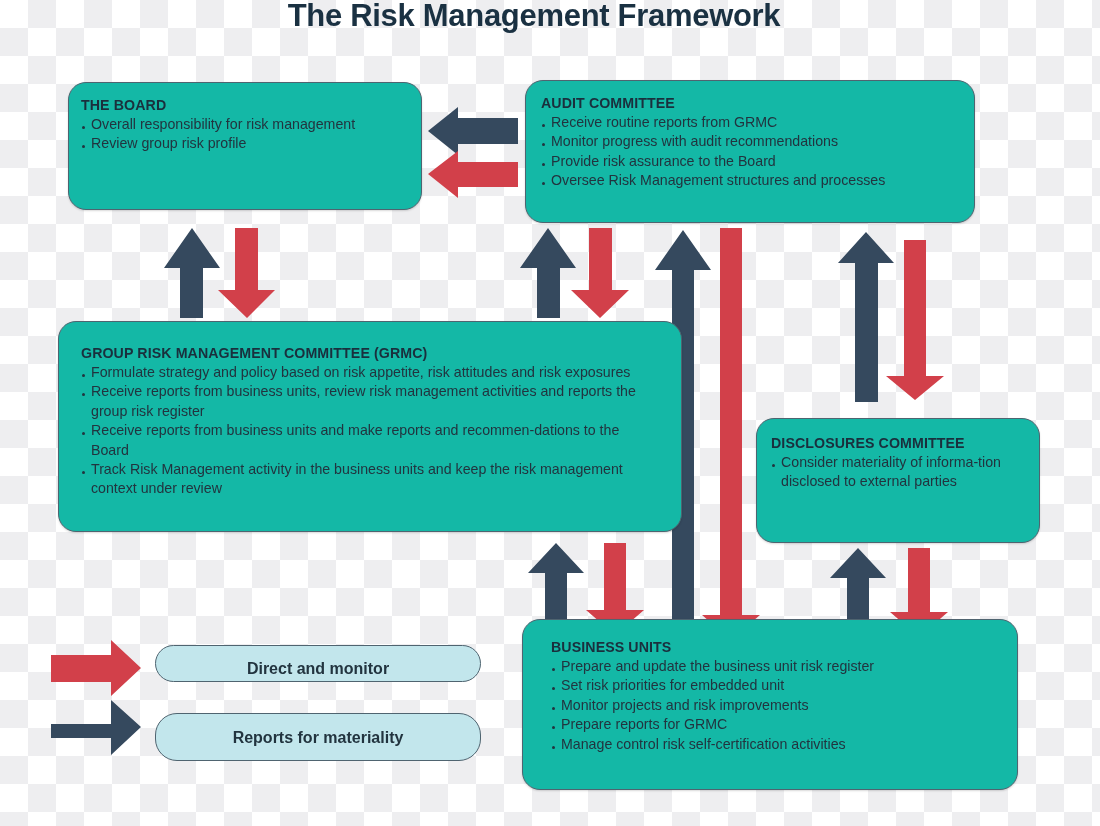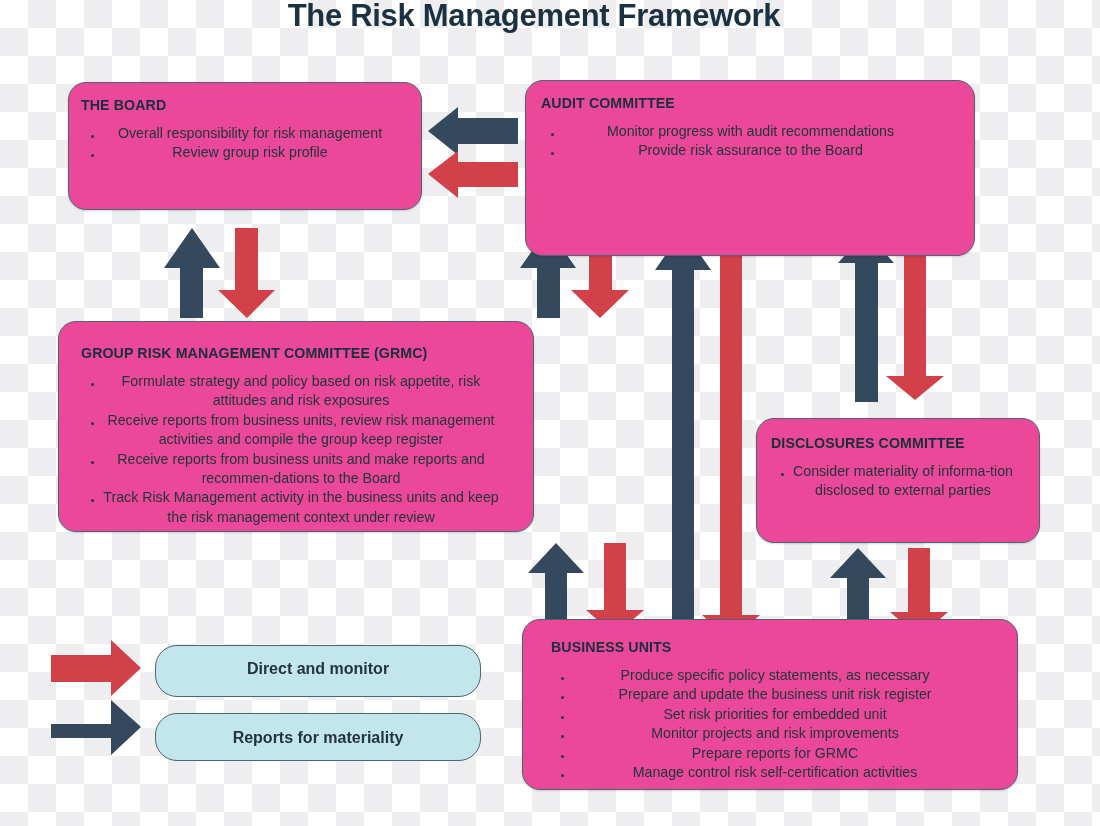--- a/index.html
+++ b/index.html
@@ -12,29 +12,29 @@
       linear-gradient(45deg, #eeeef0 25%, transparent 25%, transparent 75%, #eeeef0 75%);
     background-size: 56px 56px;
     background-position: 0 0, 28px 28px;
   }
   .title {
     position: absolute; left: 0; top: -2px; width: 1068px; text-align: center;
     font-size: 31px; font-weight: bold; color: #1a3142; letter-spacing: -0.3px;
   }
   .box {
     position: absolute; box-sizing: border-box;
-    background: #ec4899; border: 1.5px solid #4f6470; border-radius: 18px;
+    background: #14b8a6; border: 1.5px solid #4f6470; border-radius: 18px;
     color: #22343f; font-size: 14.2px; line-height: 19.4px;
     box-shadow: 0 1px 2px rgba(0,0,0,0.15);
   }
   .box h3 {
     margin: 0; font-size: 14.2px; font-weight: bold; color: #1a2f3d;
     letter-spacing: 0.1px; line-height: 19px;
   }
-  .box ul { list-style: none; margin: 9px; padding: 0; text-align: center; }
+  .box ul { list-style: none; margin: 0; padding: 0; }
   .box li { position: relative; padding-left: 10px; }
   .box li::before {
     content: ""; position: absolute; left: 1px; top: 11px;
     width: 3px; height: 3px; background: #22343f; border-radius: 50%;
   }
   .legend-pill {
     position: absolute; box-sizing: border-box;
     background: #c2e6ec; border: 1.5px solid #4f6470; border-radius: 22px;
     color: #22343f; font-weight: bold; font-size: 16px; text-align: center;
   }
@@ -105,55 +105,56 @@
 </svg>
 
 <div class="box" style="left:68px; top:82px; width:354px; height:128px; padding:13px 12px 0 12px;">
   <h3>THE BOARD</h3>
   <ul>
     <li>Overall responsibility for risk management</li>
     <li>Review group risk profile</li>
   </ul>
 </div>
 
-<div class="box" style="left:525px; top:80px; width:450px; height:176px; padding:13px 24px 0 15px;">
+<div class="box" style="left:525px; top:80px; width:450px; height:143px; padding:13px 24px 0 15px;">
   <h3>AUDIT COMMITTEE</h3>
   <ul>
+    <li>Receive routine reports from GRMC</li>
     <li>Monitor progress with audit recommendations</li>
     <li>Provide risk assurance to the Board</li>
+    <li>Oversee Risk Management structures and processes</li>
   </ul>
 </div>
 
-<div class="box" style="left:58px; top:321px; width:476px; height:211px; padding:22px 22px 0 22px;">
+<div class="box" style="left:58px; top:321px; width:624px; height:211px; padding:22px 22px 0 22px;">
   <h3>GROUP RISK MANAGEMENT COMMITTEE (GRMC)</h3>
   <ul>
     <li>Formulate strategy and policy based on risk appetite, risk attitudes and risk exposures</li>
-    <li>Receive reports from business units, review risk management activities and compile the group keep register</li>
+    <li>Receive reports from business units, review risk management activities and reports the group risk register</li>
     <li>Receive reports from business units and make reports and recommen-dations to the Board</li>
     <li>Track Risk Management activity in the business units and keep the risk management context under review</li>
   </ul>
 </div>
 
 <div class="box" style="left:756px; top:418px; width:284px; height:125px; padding:15px 14px 16px 14px;">
   <h3>DISCLOSURES COMMITTEE</h3>
   <ul>
     <li>Consider materiality of informa-tion disclosed to external parties</li>
   </ul>
 </div>
 
 <div class="box" style="left:522px; top:619px; width:496px; height:171px; padding:18px 28px 0 28px;">
   <h3>BUSINESS UNITS</h3>
   <ul>
-    <li>Produce specific policy statements, as necessary</li>
     <li>Prepare and update the business unit risk register</li>
     <li>Set risk priorities for embedded unit</li>
     <li>Monitor projects and risk improvements</li>
     <li>Prepare reports for GRMC</li>
     <li>Manage control risk self-certification activities</li>
   </ul>
 </div>
 
-<div class="legend-pill" style="left:155px; top:645px; width:326px; height:52px; line-height:45px;">
+<div class="legend-pill" style="left:155px; top:645px; width:326px; height:37px; line-height:45px;">
   <span>Direct and monitor</span>
 </div>
 <div class="legend-pill" style="left:155px; top:713px; width:326px; height:48px; line-height:47px;">
   <span>Reports for materiality</span>
 </div>
 
 </body></html>

